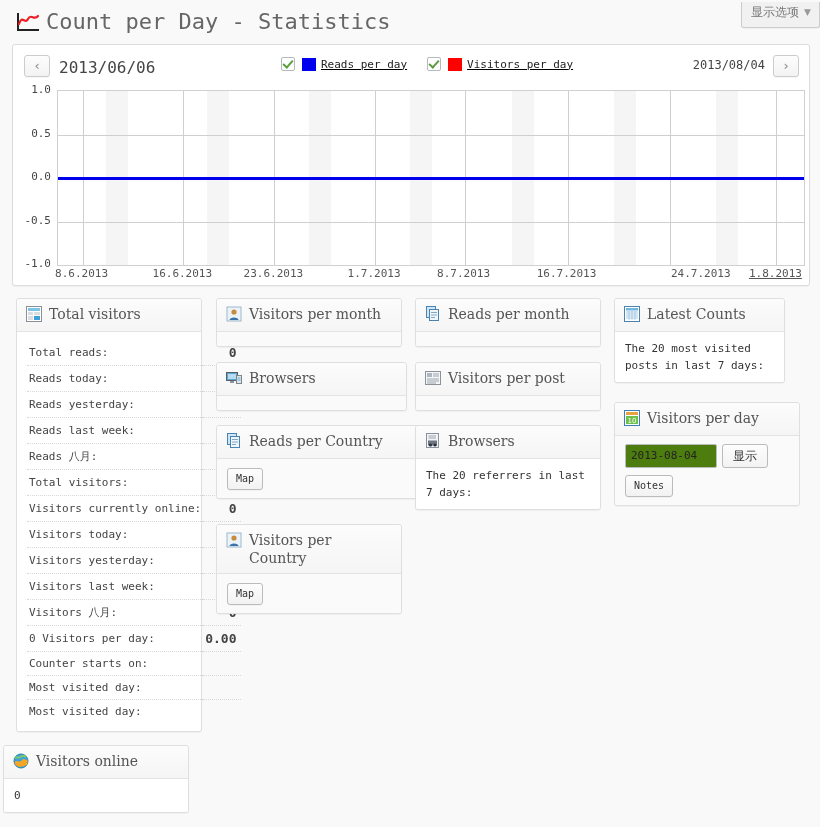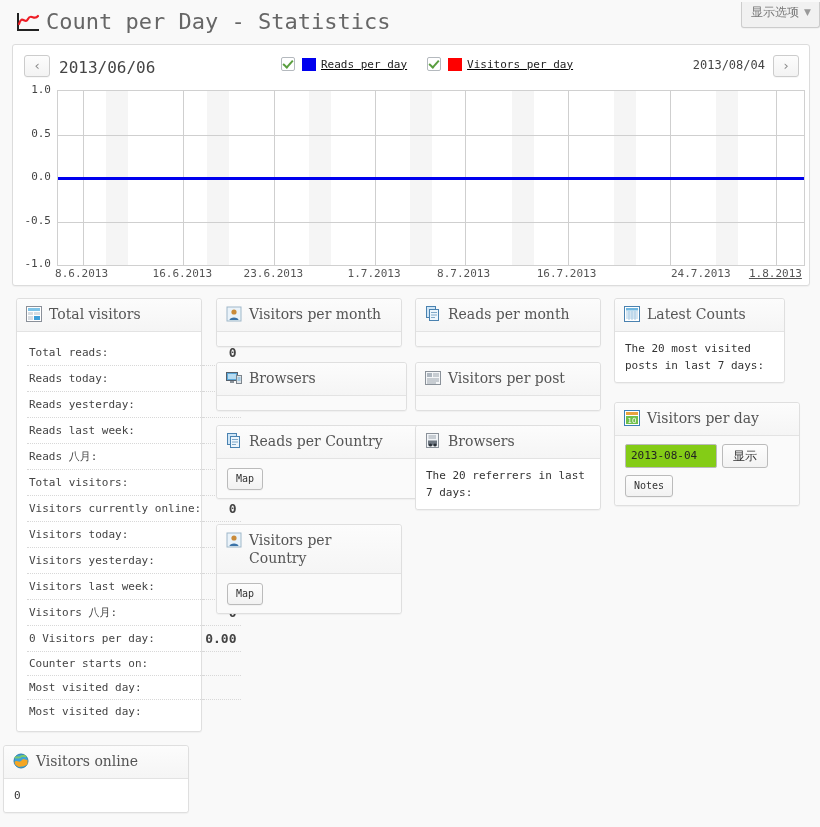--- a/index.html
+++ b/index.html
@@ -327,21 +327,21 @@
     font-size: 12px;
     color: #333;
     cursor: pointer;
     line-height: 14px;
     vertical-align: top;
   }
   .date-input {
     display: inline-block;
     width: 92px;
     border: 1px solid #bbb;
-    background: #84cc16;
+    background: #4d7c0f;
     padding: 4px 5px;
     font-family: "DejaVu Sans Mono", monospace;
     font-size: 11px;
     color: #222;
     line-height: 14px;
     border-radius: 2px;
     vertical-align: top;
     box-sizing: border-box;
   }
   .vpd-row { margin-bottom: 6px; }

